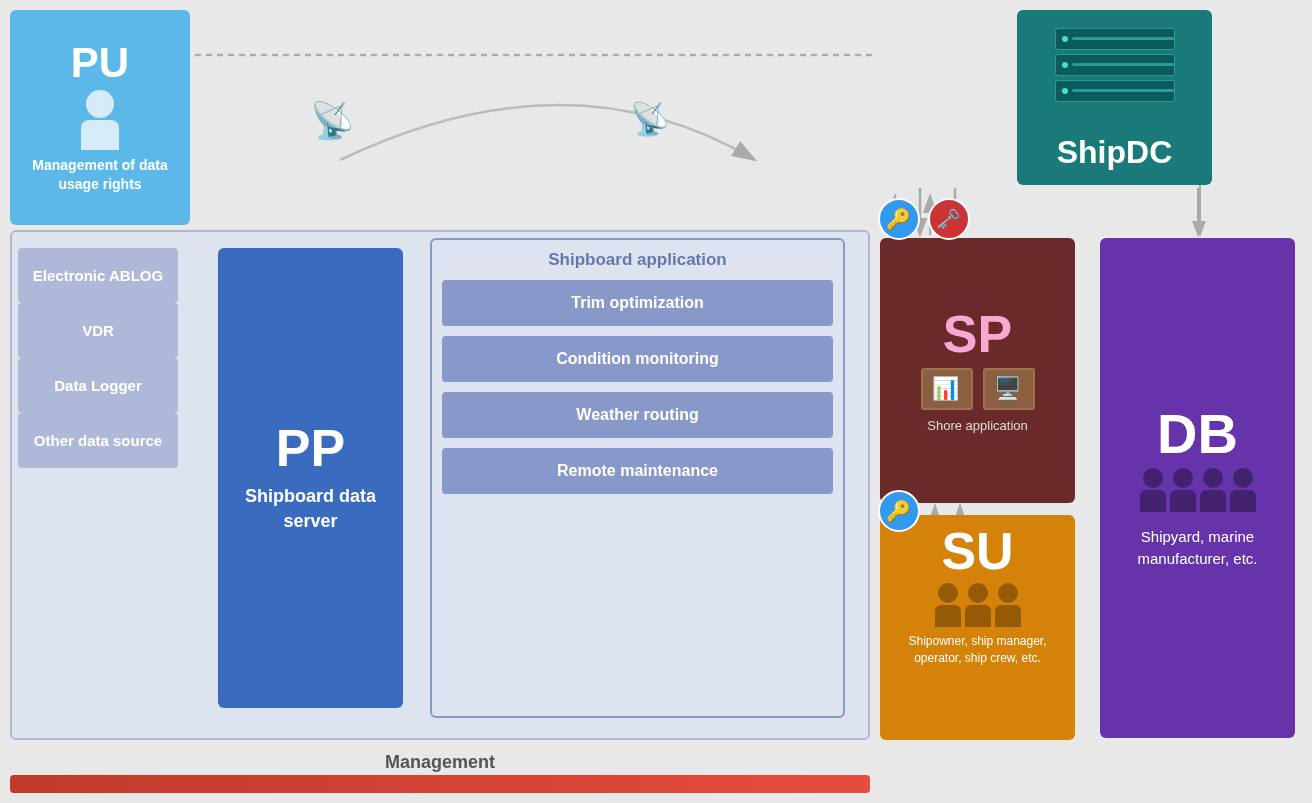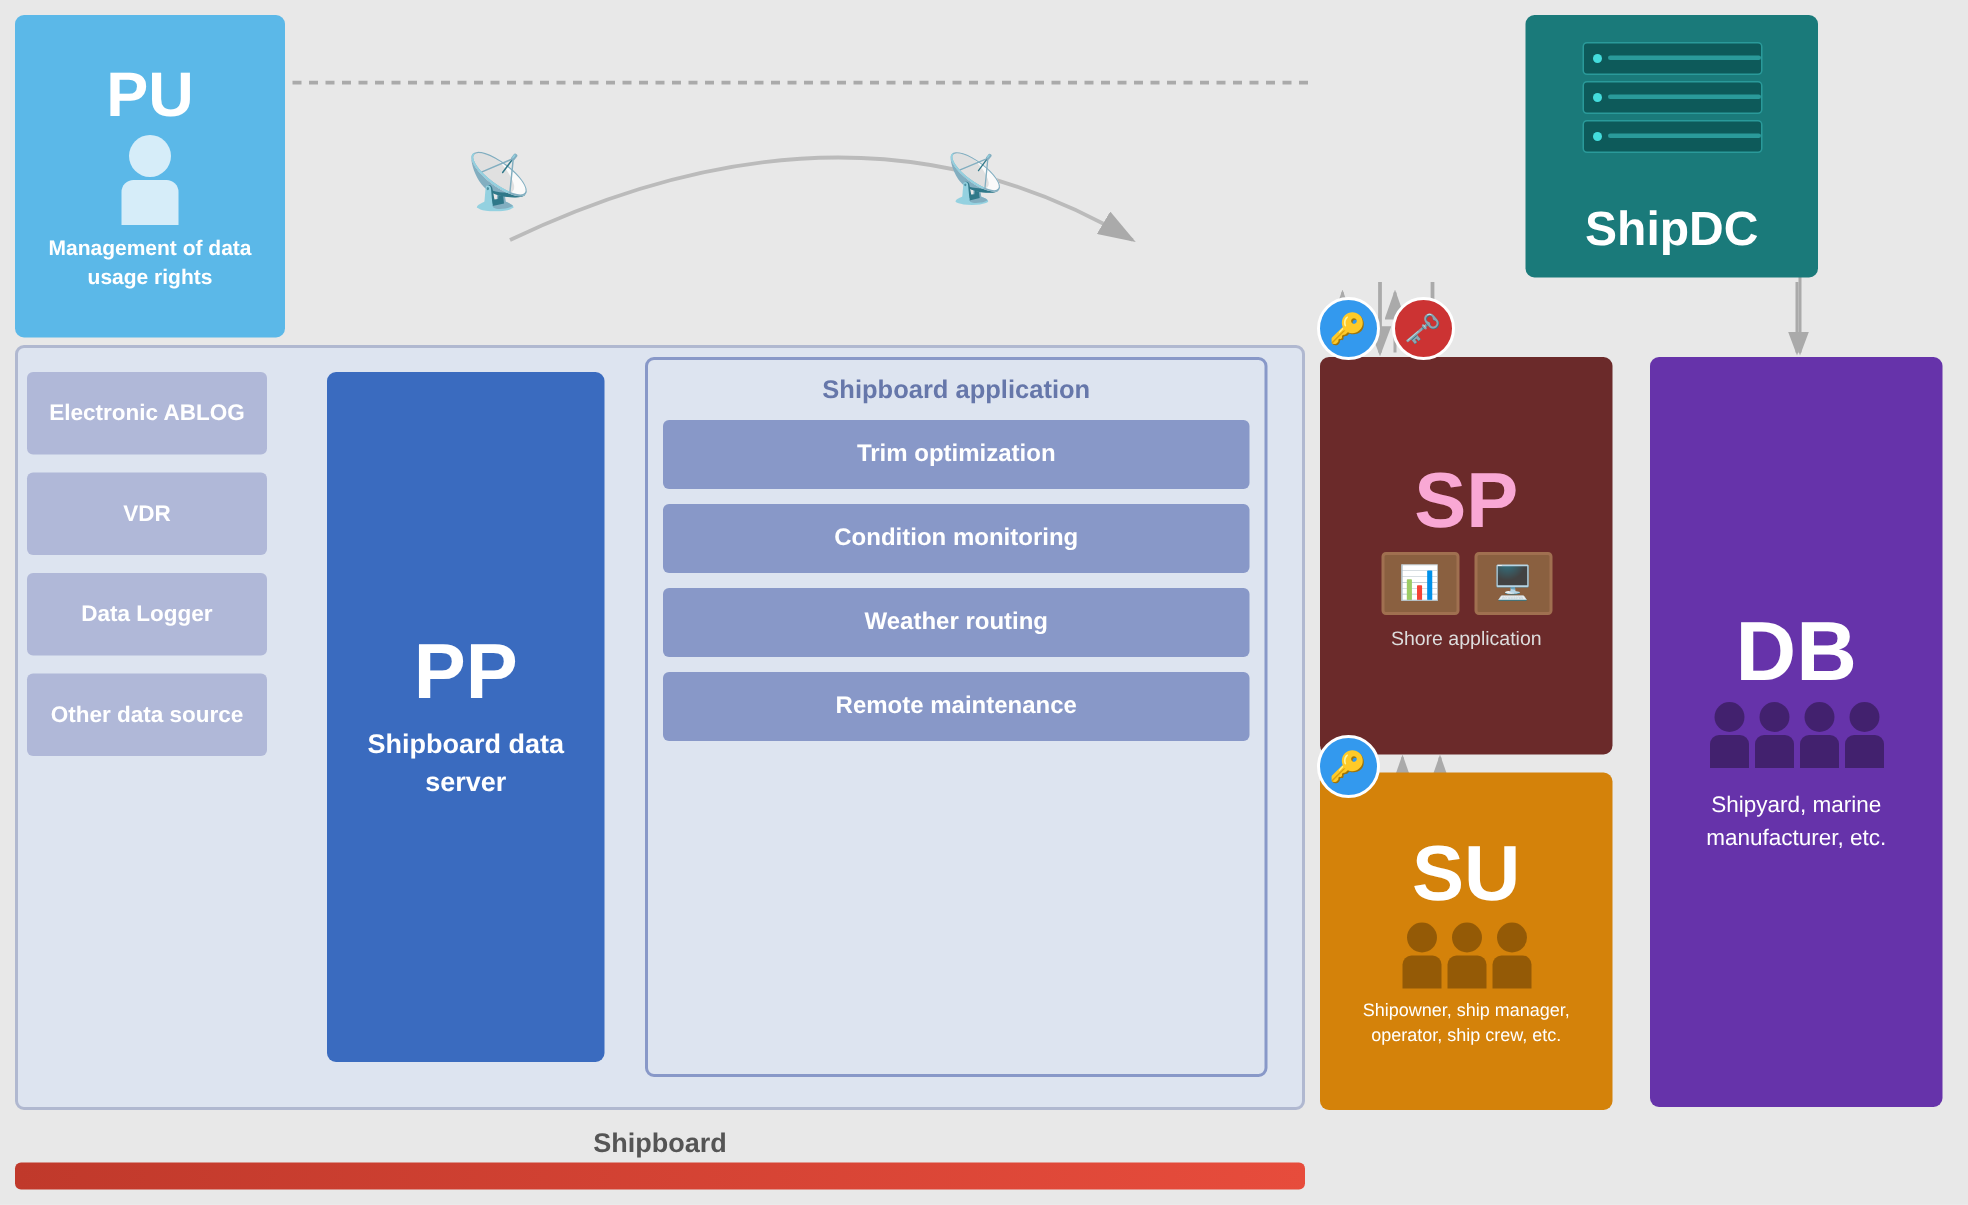--- a/index.html
+++ b/index.html
@@ -104,21 +104,20 @@
     }
 
     
     .data-sources {
       position: absolute;
       top: 248px;
       left: 18px;
       width: 160px;
       display: flex;
       flex-direction: column;
-      gap: 12px;
       border-radius: 21px;
     }
     .data-source-item {
       background: #b0b8d8;
       border-radius: 4px;
       padding: 10px 12px;
       font-size: 15px;
       font-weight: bold;
       color: white;
       text-align: center;
@@ -225,21 +224,21 @@
       position: absolute;
       top: 515px;
       left: 880px;
       width: 195px;
       height: 225px;
       background: #d4820a;
       border-radius: 6px;
       display: flex;
       flex-direction: column;
       align-items: center;
-      justify-content: center;
+      justify-content: flex-start;
       padding: 10px;
     }
     .su-box .label-large {
       font-size: 52px;
       font-weight: bold;
       color: white;
       line-height: 1;
     }
     .su-box .sub-text {
       font-size: 12px;
@@ -499,21 +498,21 @@
           <div class="server-line"></div>
         </div>
     </div>
     <div class="label-large" style="font-size:32px;">ShipDC</div>
   </div>
 
   <div style="position:absolute;top:100px;left:310px;font-size:36px;color:#999;">📡</div>
   <div style="position:absolute;top:100px;left:630px;font-size:32px;color:#999;">📡</div>
 
   <div class="shipboard-area"></div>
-  <div class="shipboard-label">Shipboard</div>
+  <div class="shipboard-label">Management</div>
   <div class="red-bar"></div>
 
   <div class="data-sources">
     <div class="data-source-item">
       <span>Electronic ABLOG</span>
     </div>
     <div class="data-source-item">
       <span>VDR</span>
     </div>
     <div class="data-source-item">

